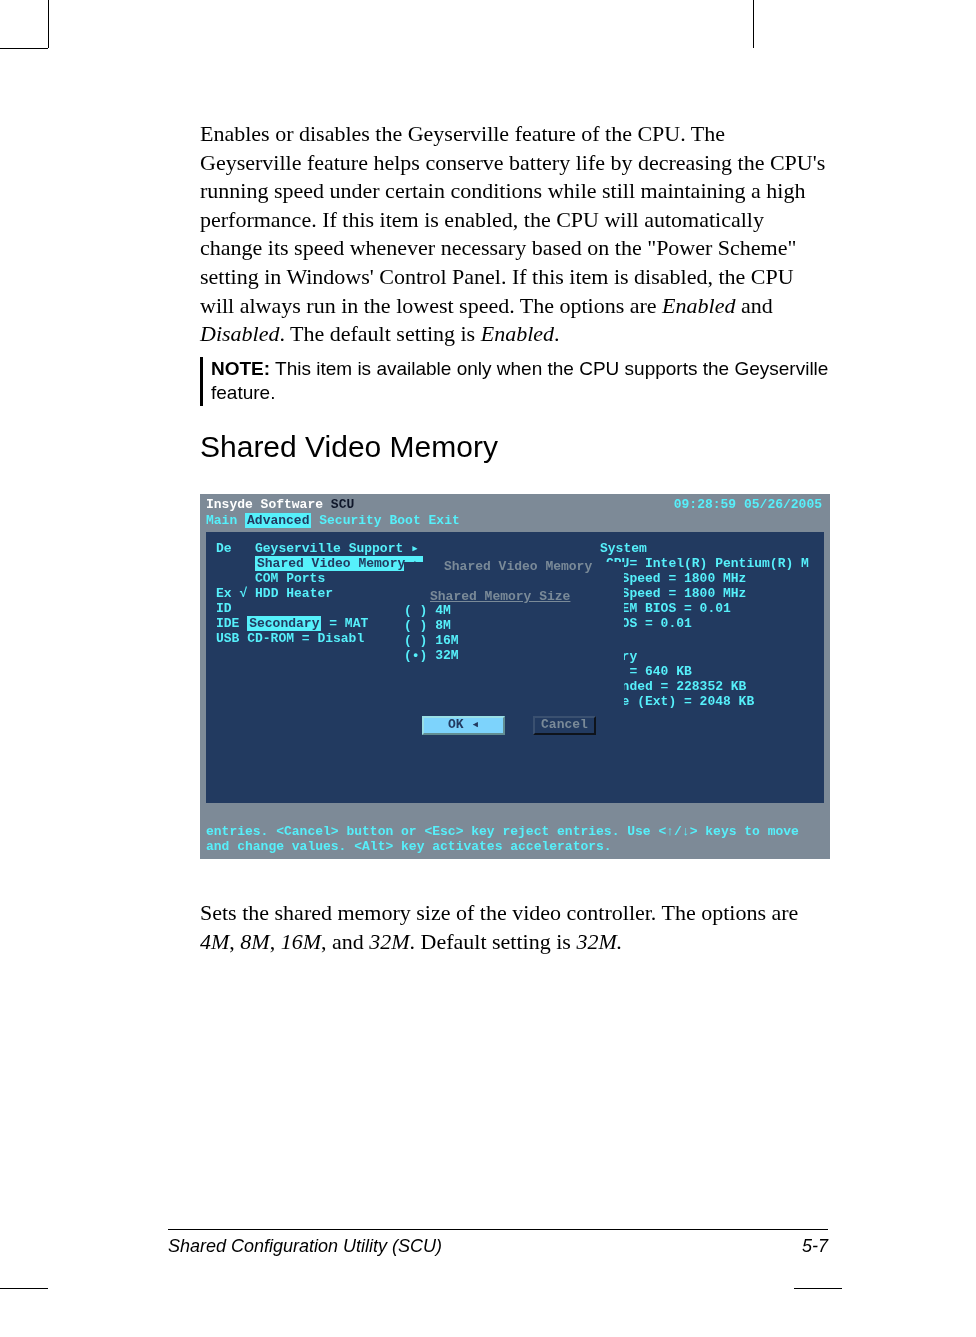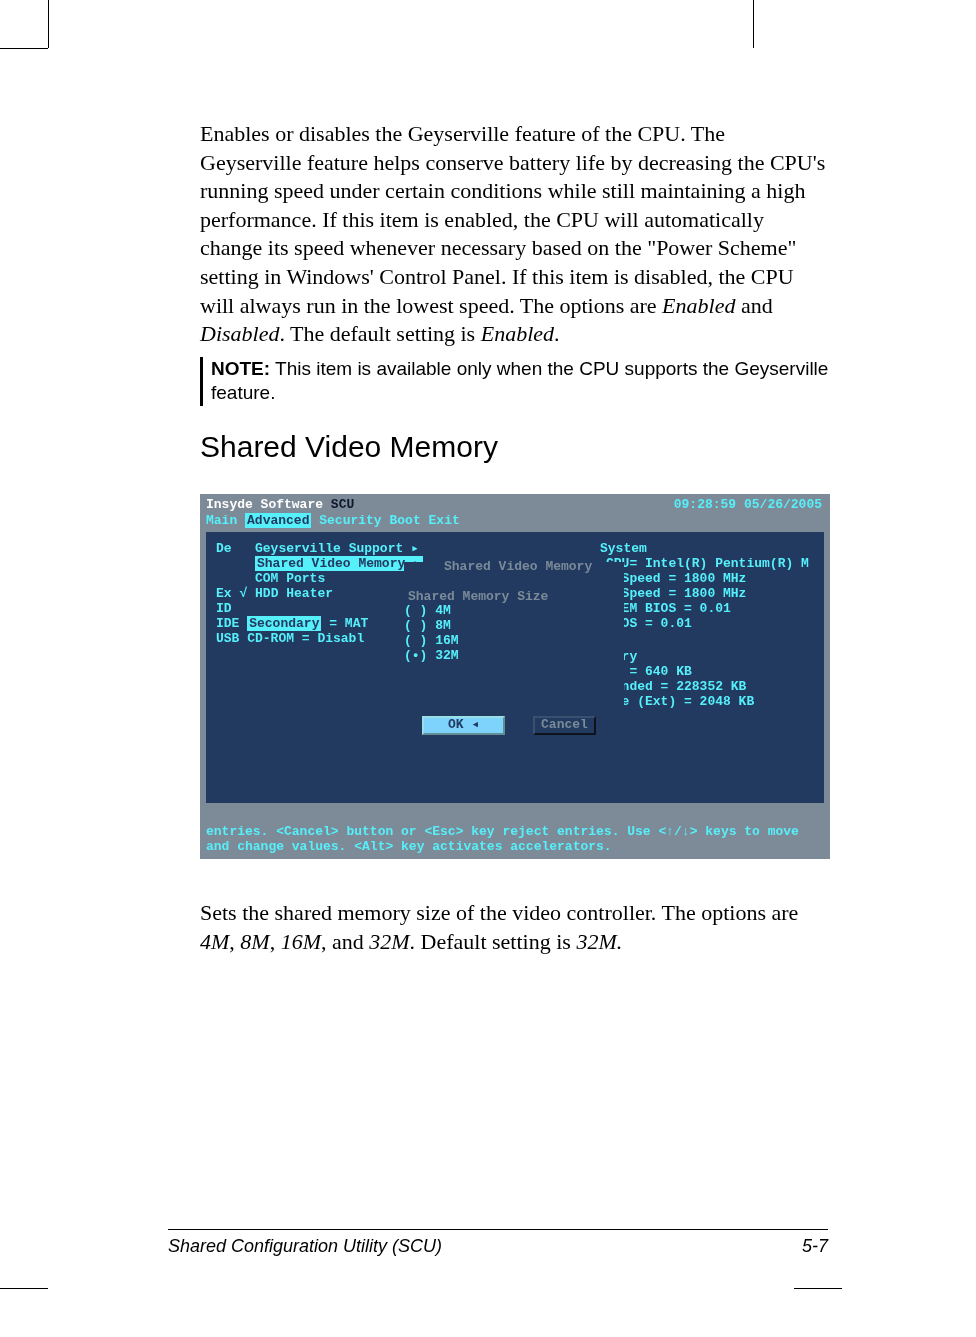--- a/index.html
+++ b/index.html
@@ -36,21 +36,21 @@
 
   .left-list { position: absolute; top: 10px; left: 10px; color: #56f0fb; line-height: 1.15; }
   .hilite { background: #56f0fb; color: #223a60; padding: 0 2px; }
 
   .syspanel { position: absolute; top: 10px; right: 8px; width: 210px; color: #56f0fb; line-height: 1.15; }
   .syspanel .title { margin-left: -6px; }
   .mempanel { position: absolute; top: 118px; right: 8px; width: 210px; color: #56f0fb; line-height: 1.15; }
 
   .popup { position: absolute; top: 30px; left: 198px; width: 220px; background: #223a60; border: 0; line-height: 1.15; }
   .popup .ptitle { color: #7a8a98; position: absolute; top: -2px; left: 40px; }
-  .popup .ptitle2 { color: #7a8a98; position: absolute; top: 28px; left: 4px; }
+  .popup .ptitle2 { color: #7a8a98; position: absolute; top: 28px; left: 26px; text-decoration: underline; }
   .popup .opts { margin-top: 42px; }
   .popup .btnrow { margin-top: 20px; }
   .btn-ok { display:inline-block; background: #7dd3fc; color: #223a60; padding: 0 24px; margin-left: 18px; border: 2px outset #9adfe6; margin-top: 32px; }
   .btn-cancel { display:inline-block; background: #223a60; color: #7a8a98; padding: 0 6px; margin-left: 20px; border: 2px outset #3a5070; }
 
   .aftertext { font-size: 22px; line-height: 1.3; margin-top: 40px; }
 
   .footer { position: absolute; left: 168px; width: 660px; bottom: 80px; }
   .footer-rule { height: 1px; background: #000; margin-bottom: 6px; }
   .footer-row { display: flex; justify-content: space-between; font-family: Arial, Helvetica, sans-serif; font-size: 18px; font-style: italic; }

